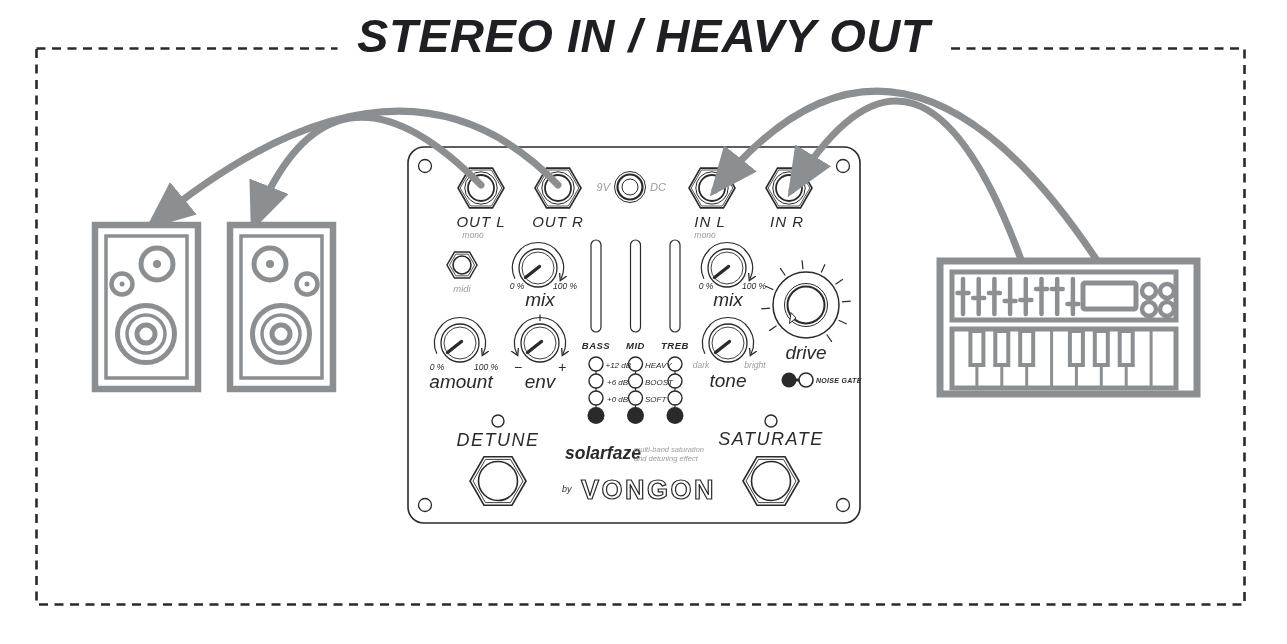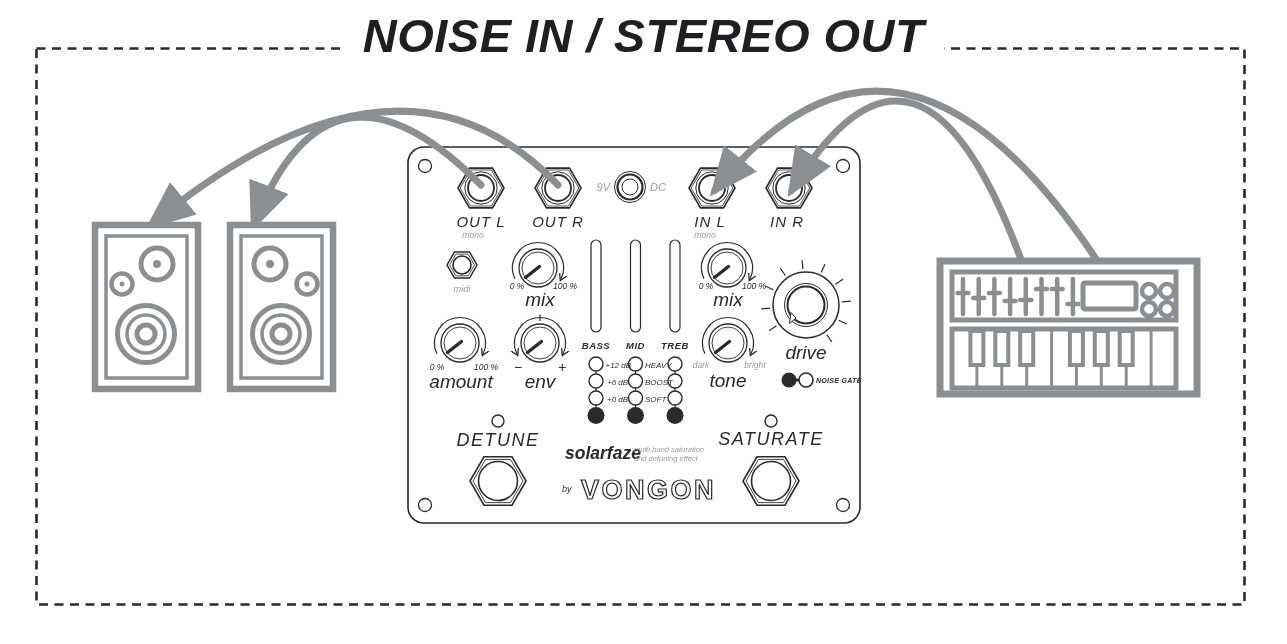--- a/index.html
+++ b/index.html
@@ -26,21 +26,21 @@
   text.t{font-family:"Liberation Sans",sans-serif;font-style:italic;fill:#2a2a2c;}
   text.tg{fill:var(--label_gray);}
   text.outline-text{fill:#ffffff;stroke:var(--outline);stroke-width:1.2px;
     font-family:"Liberation Sans",sans-serif;font-weight:bold;}
 </style>
 </head>
 <body>
 
 <div class="stage">
 
-  <div class="title">NOISE IN / STEREO OUT</div>
+  <div class="title">STEREO IN / HEAVY OUT</div>
 
   <svg width="1287" height="644" viewBox="0 0 1287 644">
     <defs>
       <marker id="arr" markerWidth="8" markerHeight="7" refX="5.8" refY="3" orient="auto" markerUnits="strokeWidth">
         <path d="M0 0 L7 3 L0 6 Z" fill="#8b8f92"></path>
       </marker>
       <marker id="karr" markerWidth="10" markerHeight="10" refX="5" refY="4" orient="auto" markerUnits="userSpaceOnUse">
         <path d="M0 0 L7 4 L0 8" fill="none" stroke="#2a2a2c" stroke-width="1.3"></path>
       </marker>
       <marker id="karrR" markerWidth="10" markerHeight="10" refX="5" refY="4" orient="auto-start-reverse" markerUnits="userSpaceOnUse">

